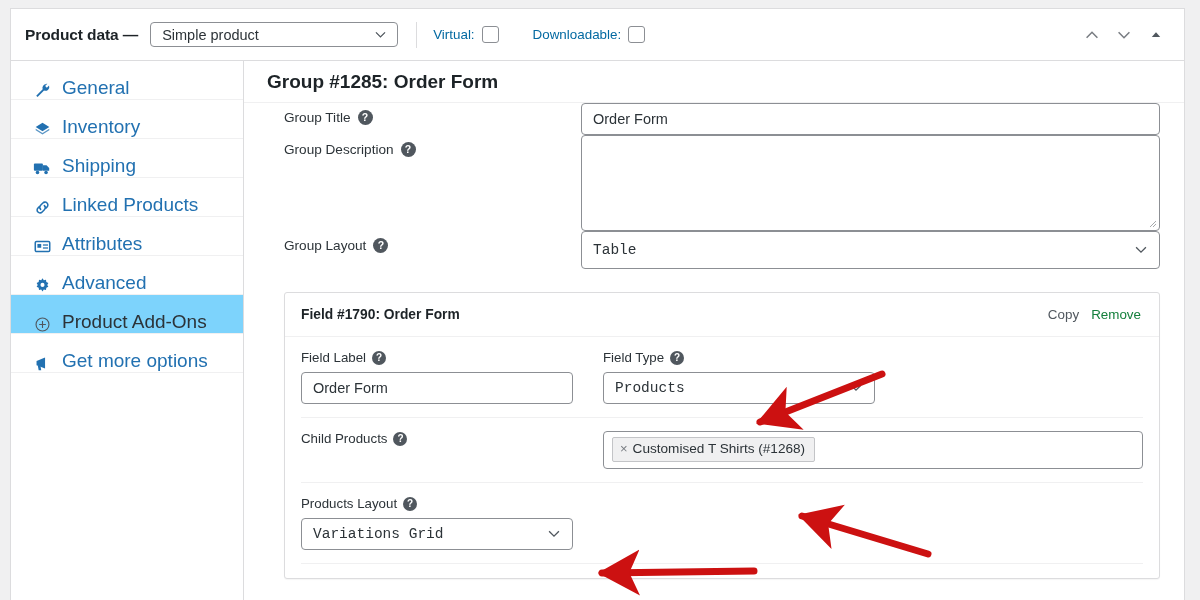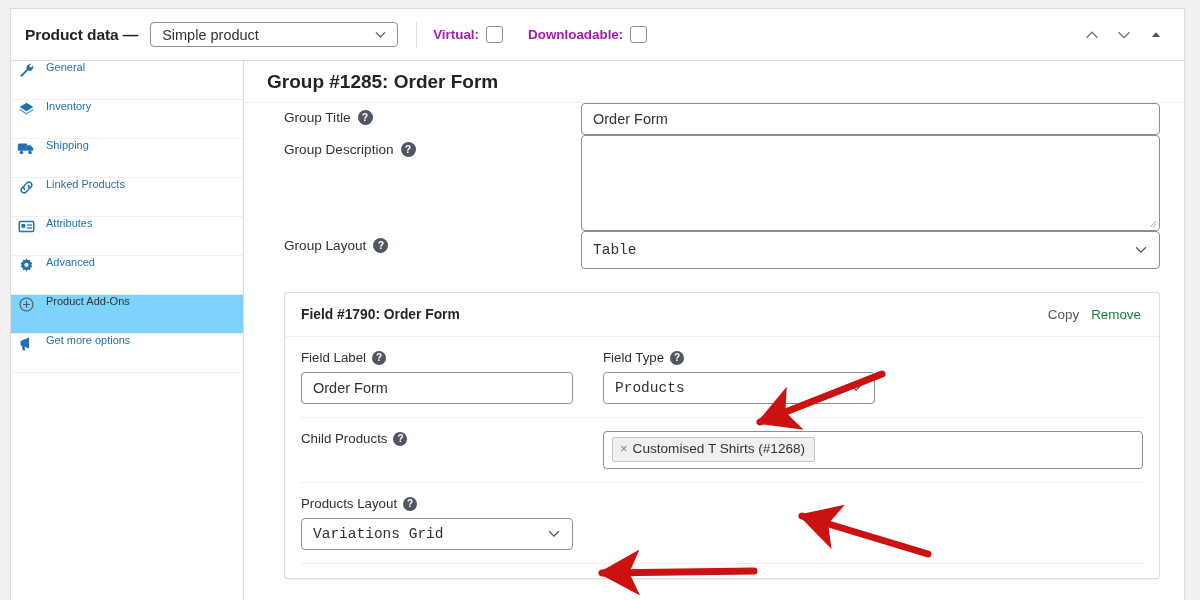--- a/index.html
+++ b/index.html
@@ -75,24 +75,24 @@
   }
   .hdr-divider {
     width: 1px;
     height: 26px;
     background: #dcdcde;
     margin: 0 16px 0 18px;
   }
   .cbx-group {
     display: flex;
     align-items: center;
-    margin-right: 25px;
+    margin-right: 34px;
     font-size: 13.4px;
-    font-weight: bold;
-    color: #a21caf;
+    font-weight: normal;
+    color: #0369a1;
     white-space: nowrap;
   }
   .cbx {
     display: inline-block;
     width: 17px;
     height: 17px;
     border: 1px solid #8c8f94;
     border-radius: 3px;
     background: #fff;
     margin-left: 7px;
@@ -124,24 +124,24 @@
   .sidebar {
     width: 233px;
     flex: none;
     border-right: 1px solid #dcdcde;
     background: #fff;
     box-sizing: border-box;
   }
   .side-item {
     height: 39px;
     display: flex;
-    align-items: flex-start;
-    padding-left: 6px;
+    align-items: flex-end;
+    padding-left: 22px;
     border-bottom: 1px solid #f0f0f1;
-    font-size: 11px;
+    font-size: 19px;
     color: #2271b1;
     box-sizing: border-box;
     white-space: nowrap;
   }
   .side-item.active {
     background: #7dd3fc;
     color: #2c3338;
   }
   .side-ico {
     width: 18px;

